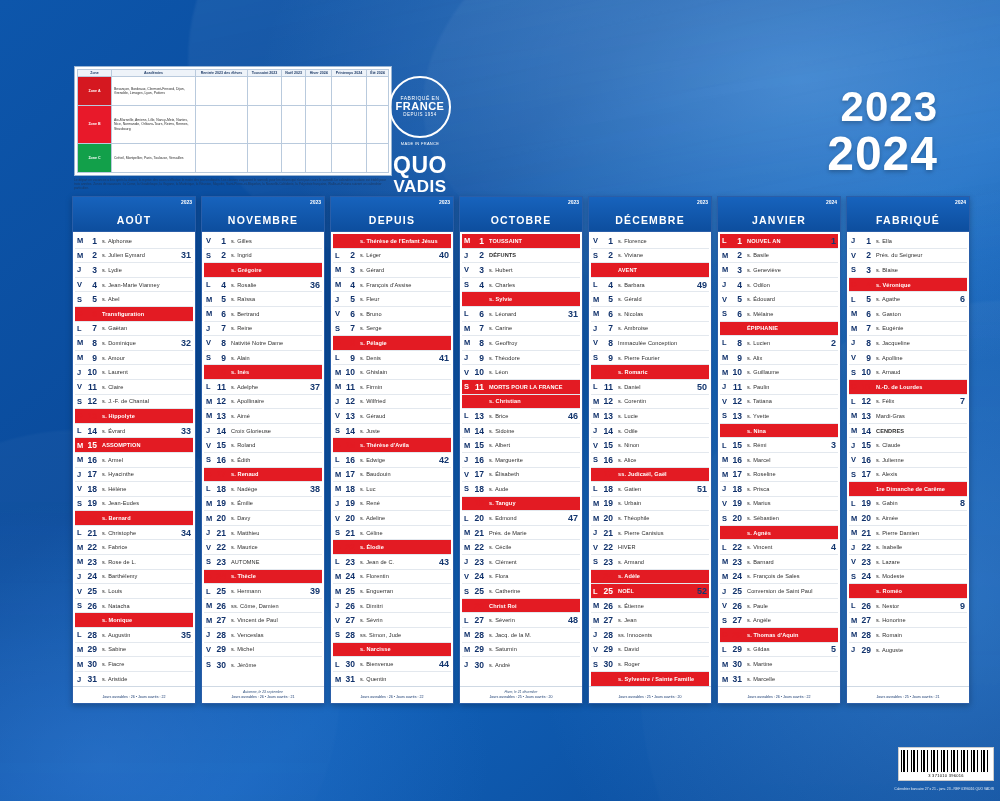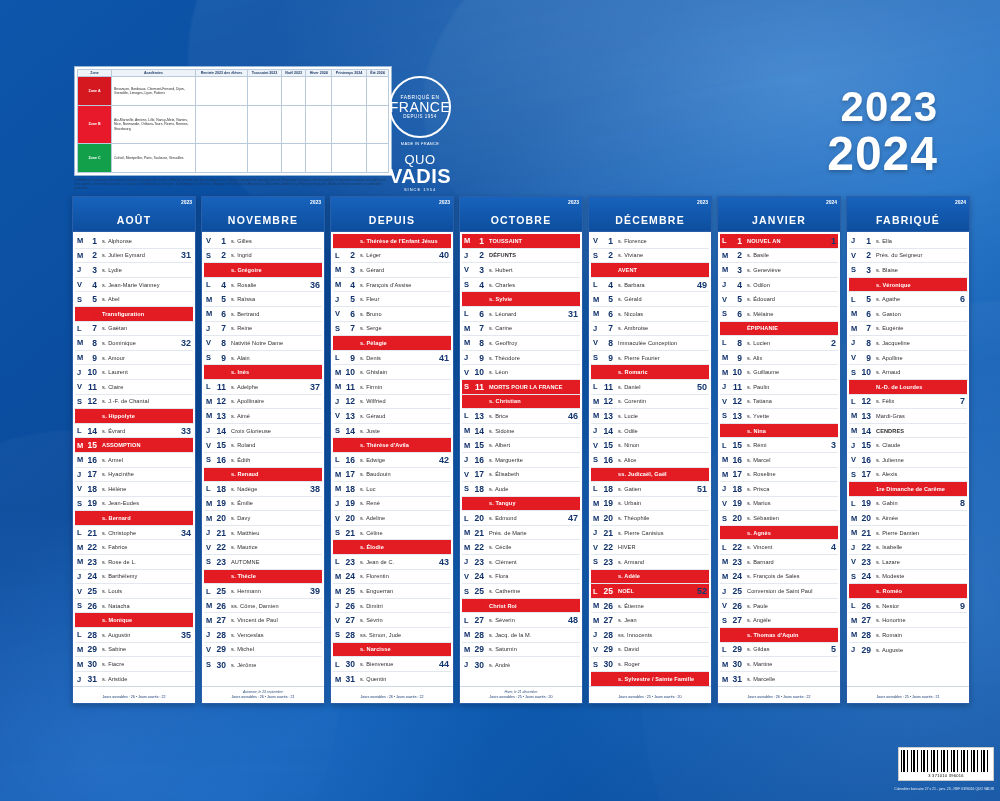--- a/index.html
+++ b/index.html
@@ -60,25 +60,25 @@
 
   
   .logo { position:absolute; left:372px; top:76px; width:96px; text-align:center; color:#fff;}
   .stamp {
     width:62px; height:62px; border-radius:50%;
     border:2px solid #fff; margin:0 auto;
     display:flex; flex-direction:column; align-items:center; justify-content:center;
     line-height:1.05;
   }
   .stamp .s1 { font-size:5px; letter-spacing:.5px;}
-  .stamp .s2 { font-size:14px; font-weight:normal; letter-spacing:.5px;}
+  .stamp .s2 { font-size:11px; font-weight:bold; letter-spacing:.5px;}
   .stamp .s3 { font-size:4.5px; letter-spacing:.5px;}
   .logo .made { font-size:4px; margin-top:3px; letter-spacing:.3px;}
-  .qv { margin-top:6px; font-size:13px; font-weight:normal; letter-spacing:.5px;}
-  .qv2 { font-size:20px; font-weight:bold; letter-spacing:.5px; line-height:.9;}
+  .qv { margin-top:6px; font-size:23px; font-weight:bold; letter-spacing:.5px;}
+  .qv2 { font-size:17px; font-weight:bold; letter-spacing:.5px; line-height:.9;}
   .qvsub { font-size:4px; letter-spacing:1px; margin-top:2px;}
 
   
   .months {
     position:absolute; left:72px; top:196px;
     display:flex; gap:5px;
   }
   .month {
     width:124px; background:#fff; border:1px solid #2a5ea8;
     display:flex; flex-direction:column;

